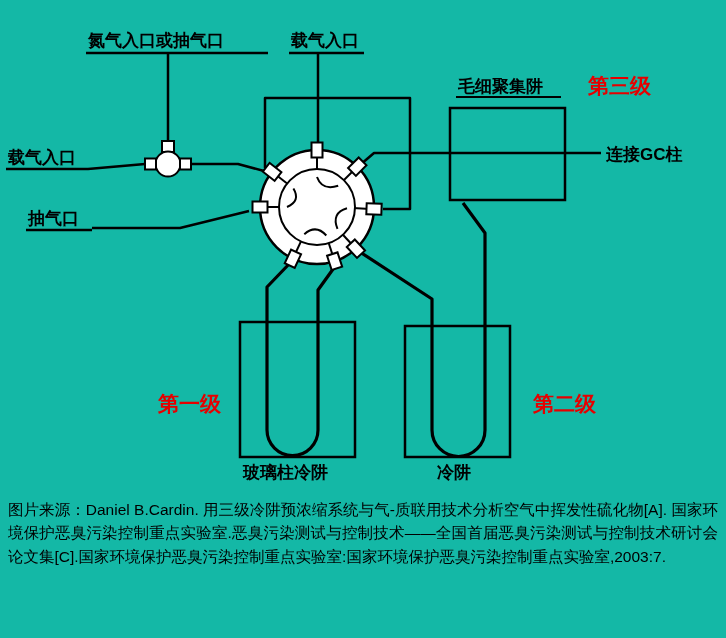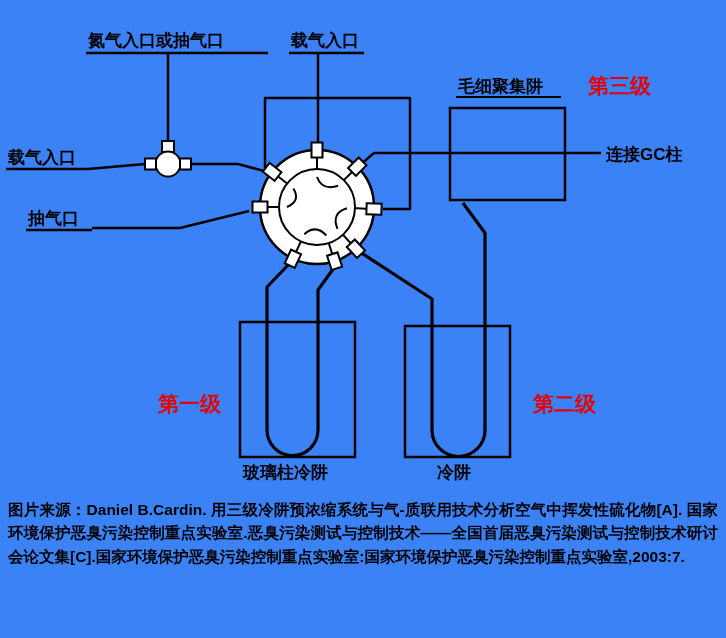--- a/index.html
+++ b/index.html
@@ -1,40 +1,40 @@
 <!DOCTYPE html>
 <html><head>
 <meta charset="utf-8">
 <style>
   html,body{margin:0;padding:0;background:#ffffff;}
   .stage{
     position:relative;
     width:726px;height:638px;
-    background:#3b82f6;
+    background:#14b8a6;
     font-family:"Liberation Sans","DejaVu Sans",sans-serif;
     overflow:hidden;
   }
   svg{display:block;}
   svg text{
     font-family:"Liberation Sans","DejaVu Sans",sans-serif;
     font-weight:700;
     font-size:17px;
     fill:#000000;
   }
   svg text.red{
     font-size:21px;
     fill:#e60000;
   }
   .caption{
     box-sizing:border-box;
     width:726px;
     padding:4px 8px 0 8px;
     font-size:15.5px;
     line-height:1.5;
-    font-weight:700;
+    font-weight:400;
     color:#000000;
     text-align:justify;
   }
   .ln{stroke:#000;stroke-width:2.5;fill:none;stroke-linejoin:round;stroke-linecap:butt;}
   .tube{stroke:#000;stroke-width:3.2;fill:none;stroke-linejoin:round;}
   .thin{stroke:#000;stroke-width:2;fill:none;}
   .boxr{stroke:#000;stroke-width:2.5;fill:none;}
   .port{stroke:#000;stroke-width:2;fill:#ffffff;}
 </style>
 </head>

